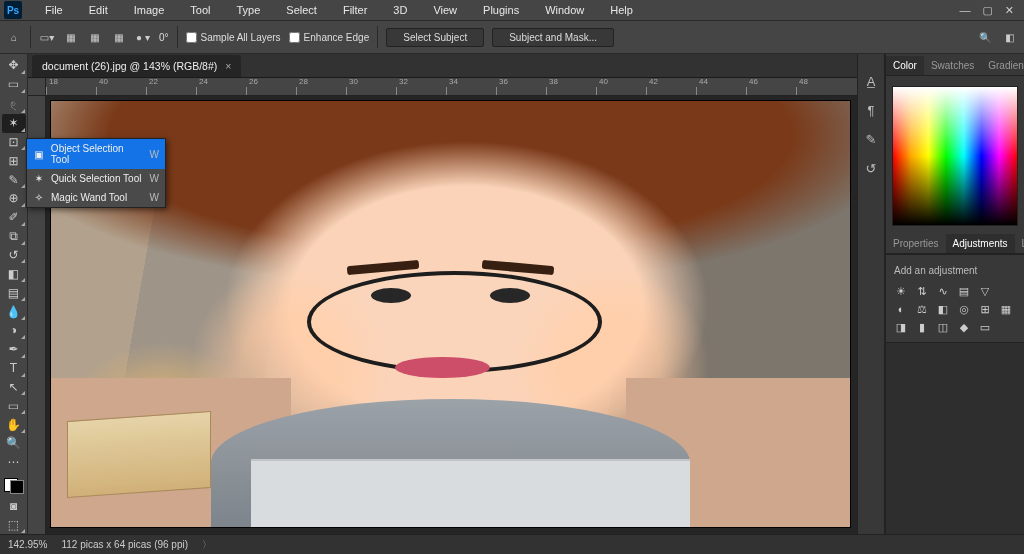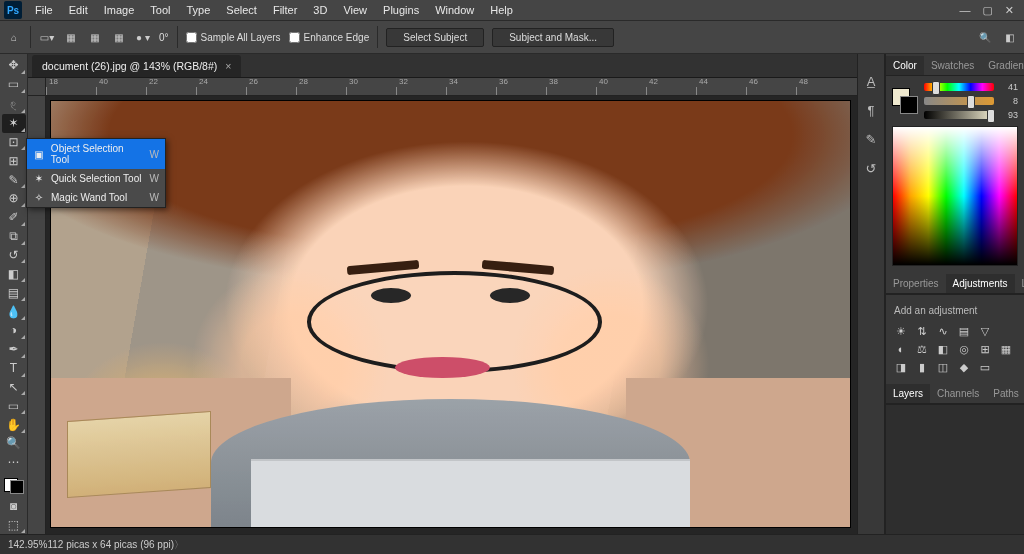--- a/index.html
+++ b/index.html
@@ -1,20 +1,20 @@
 <!DOCTYPE html>
 <html><head>
 <meta charset="utf-8">
 <style>
 *{box-sizing:border-box;margin:0;padding:0;user-select:none;}
 html,body{width:1024px;height:554px;overflow:hidden;font-family:"Segoe UI",Tahoma,sans-serif;font-size:11px;color:#ccc;background:#323232;}
 .app{display:flex;flex-direction:column;width:100%;height:100%;background:#323232;}
 
 
-.menubar{display:flex;align-items:center;height:20px;background:#454545;padding:0 4px;gap:2px;font-size:11px;color:#e8e8e8;}
+.menubar{display:flex;align-items:center;height:20px;background:#454545;padding:0 4px;gap:12px;font-size:11px;color:#e8e8e8;}
 .logo{width:18px;height:18px;background:#001e36;color:#31a8ff;font-weight:700;font-size:10px;display:flex;align-items:center;justify-content:center;border-radius:2px;margin-right:4px;}
 .menubar .mi{padding:2px 7px;cursor:default;}
 .win-ctrl{margin-left:auto;display:flex;gap:12px;padding-right:6px;color:#ccc;}
 .win-ctrl span{font-size:11px;cursor:default;}
 
 
 .optbar{display:flex;align-items:center;height:34px;background:#454545;border-top:1px solid #2a2a2a;border-bottom:1px solid #2a2a2a;padding:0 6px;gap:8px;font-size:10px;color:#ddd;}
 .optbar .ico{width:16px;height:16px;display:flex;align-items:center;justify-content:center;color:#ccc;}
 .optbar .pill{background:#383838;border:1px solid #222;padding:3px 16px;border-radius:2px;color:#ddd;}
 .optbar label{display:flex;align-items:center;gap:4px;}
@@ -102,21 +102,21 @@
  border:1px solid #222;}
 
 .adj-panel{border-top:1px solid #222;padding:6px;background:#383838;flex:0 0 auto;}
 .adj-panel .hint{font-size:10px;color:#bbb;margin:4px 0 6px 2px;}
 .adj-icons{display:flex;flex-wrap:wrap;gap:7px 7px;padding:2px;}
 .adj-icons span{width:14px;height:14px;display:flex;align-items:center;justify-content:center;color:#ccc;font-size:11px;}
 
 .layers-panel{border-top:1px solid #222;flex:1;background:#2e2e2e;}
 
 
-.status{height:20px;background:#323232;border-top:1px solid #222;display:flex;align-items:center;padding:0 8px;font-size:10px;color:#ccc;}
+.status{height:20px;background:#323232;border-top:1px solid #222;display:flex;align-items:center;gap:14px;padding:0 8px;font-size:10px;color:#ccc;}
 .status .chev{color:#999;}
 </style>
 </head>
 <body>
 
 <div class="app">
 
   <div class="menubar">
     <div class="logo">Ps</div>
     <div class="mi">File</div>
@@ -300,40 +300,20 @@
     <div class="panels">
 
       <div class="pnl-tabs">
         <div class="pt on">Color</div>
         <div class="pt">Swatches</div>
         <div class="pt">Gradients</div>
         <div class="pt">Patterns</div>
 
       </div>
       <div class="color-panel">
-        <div class="swatch-row">
-          <div class="mainswatch">
-              <div class="a"></div>
-              <div class="b"></div>
-            </div>
-          <div class="sliders">
-            <div class="srow h">
-                <div class="bar"></div>
-                <span class="val">41</span>
-              </div>
-            <div class="srow s">
-                <div class="bar"></div>
-                <span class="val">8</span>
-              </div>
-            <div class="srow b">
-                <div class="bar"></div>
-                <span class="val">93</span>
-              </div>
-          </div>
-        </div>
         <div class="spectrum"></div>
       </div>
 
       <div class="pnl-tabs">
         <div class="pt">Properties</div>
         <div class="pt on">Adjustments</div>
         <div class="pt">Libraries</div>
 
       </div>
       <div class="adj-panel">
@@ -355,26 +335,20 @@
         </div>
         <div class="adj-icons">
           <span>◨</span>
           <span>▮</span>
           <span>◫</span>
           <span>◆</span>
           <span>▭</span>
         </div>
       </div>
 
-      <div class="pnl-tabs">
-        <div class="pt on">Layers</div>
-        <div class="pt">Channels</div>
-        <div class="pt">Paths</div>
-        <div class="more">≡</div>
-      </div>
       <div class="layers-panel"></div>
     </div>
 
   </div>
 
   <div class="status">
     <span>142.95%</span>
     <span>112 picas x 64 picas (96 ppi)</span>
     <span class="chev">〉</span>
   </div>

